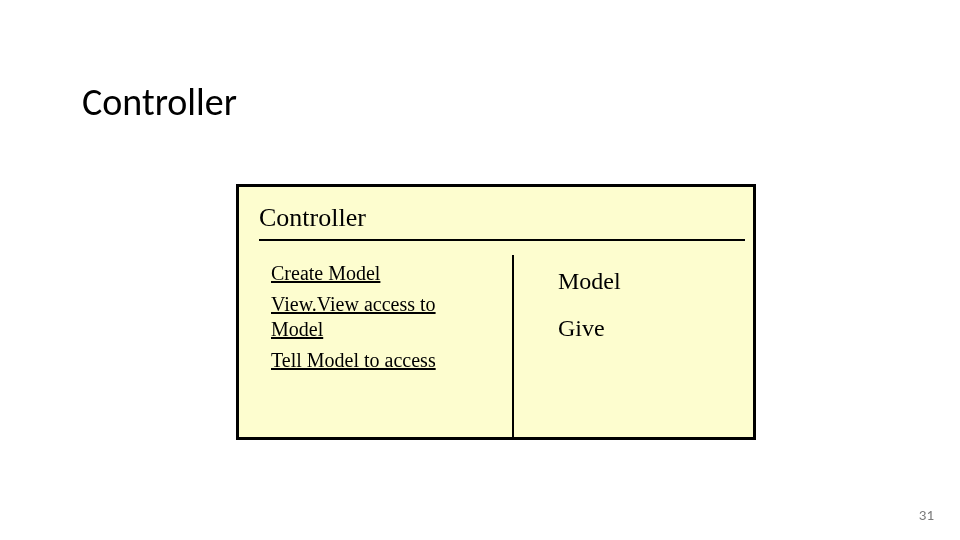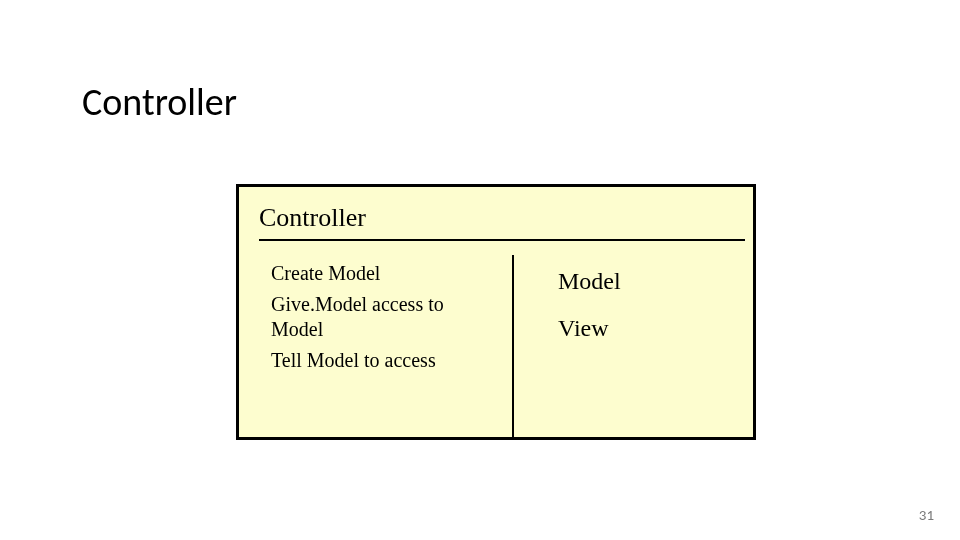--- a/index.html
+++ b/index.html
@@ -41,20 +41,21 @@
     margin-bottom: 8px;
   }
   .card-body {
     display: flex;
     flex-direction: row;
     height: 195px;
   }
   .responsibilities {
     flex: 0 0 235px;
     padding-right: 20px;
+    text-decoration: underline;
   }
   .resp-item {
     font-size: 20px;
     line-height: 1.25;
     color: #000000;
   }
   .vertical-divider {
     flex: 0 0 2px;
     background: #000000;
   }
@@ -83,26 +84,26 @@
 <div class="slide">
 
   <div class="title">Controller</div>
 
   <div class="crc-card">
     <div class="card-name">Controller</div>
     <hr class="card-divider">
     <div class="card-body">
       <div class="responsibilities">
         <div class="resp-item">Create Model</div>
-        <div class="resp-item">Give.Model access to Model</div>
+        <div class="resp-item">View.View access to Model</div>
         <div class="resp-item">Tell Model to access</div>
       </div>
       <div class="vertical-divider"></div>
       <div class="collaborators">
         <div class="collab-item">Model</div>
-        <div class="collab-item">View</div>
+        <div class="collab-item">Give</div>
       </div>
     </div>
   </div>
 
   <div class="page-number">31</div>
 
 </div>
 
 </body></html>

